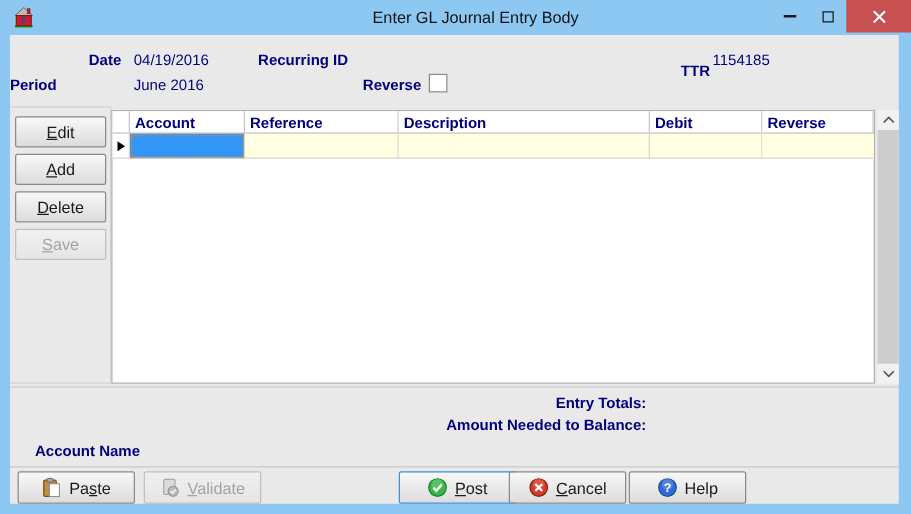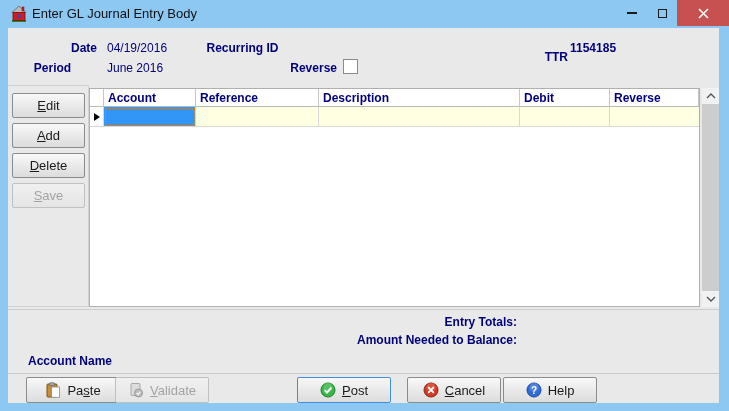--- a/index.html
+++ b/index.html
@@ -6,39 +6,39 @@
   *{box-sizing:border-box;}
   .window{
     position:relative;width:729px;height:411px;overflow:hidden;
     background:var(--titlebar,#8cc8f2);
     font-family:"Liberation Sans",sans-serif;
     -webkit-font-smoothing:antialiased;
   }
   
   .titlebar{position:absolute;top:0;left:0;right:0;height:28px;}
   .app-icon{position:absolute;left:9px;top:5px;width:20px;height:18px;}
-  .title{position:absolute;left:0;right:0;top:6px;font-size:13px;color:#111;padding-left:32px;}
+  .title{position:absolute;left:0;right:0;top:6px;text-align:center;font-size:13px;color:#111;padding-left:32px;}
   .win-controls{position:absolute;right:0;top:0;height:26px;display:flex;}
   .win-btn{width:30px;height:26px;display:flex;align-items:center;justify-content:center;cursor:default;}
   .win-btn.close{width:52px;background:var(--close-button,#c75050);}
   .glyph-min{display:block;width:10px;height:2px;background:#1a1a1a;}
   .glyph-max{display:block;width:9px;height:9px;border:1.5px solid #1a1a1a;background:transparent;}
   
   .content{position:absolute;left:8px;top:28px;width:711px;height:375px;background:var(--content-bg,#e9e9e9);}
   .lbl{position:absolute;font-size:12px;font-weight:bold;color:var(--navy-text,#00007d);white-space:nowrap;}
   .val{position:absolute;font-size:12px;color:var(--navy-text,#00007d);white-space:nowrap;}
   #fld-date-label{top:13px;left:0;width:89px;text-align:right;}
   #fld-date-value{top:13px;left:99px;}
-  #fld-period-label{top:33px;left:0;width:89px;text-align:center;}
+  #fld-period-label{top:33px;left:0;width:89px;text-align:left;}
   #fld-period-value{top:33px;left:99px;}
   #fld-recurring-label{top:13px;left:150px;width:169px;text-align:center;}
   #fld-reverse-label{top:33px;left:150px;width:179px;text-align:right;}
   #reverse-checkbox{position:absolute;top:31px;left:335px;width:15px;height:15px;background:#fff;border:1px solid #8a8a8a;}
   #fld-ttr-label{top:22px;left:487px;width:73px;text-align:right;}
-  #fld-ttr-value{top:13px;left:562px;font-weight:bold;}
+  #fld-ttr-value{top:13px;left:562px;}
   
   .left-panel{position:absolute;left:0;top:57px;width:81px;height:222px;
     border:1px solid #d2d2d2;border-left:none;}
   .btn{
     background:linear-gradient(#f8f8f8,#dcdcdc);
     border:1px solid #8b8b8b;border-radius:2px;
     font-family:"Liberation Sans",sans-serif;font-size:13px;color:#1a1a1a;
     display:flex;align-items:center;justify-content:center;cursor:default;
   }
   .btn.disabled{color:#a3a3a3;border-color:#c0c0c0;background:linear-gradient(#f0f0f0,#e5e5e5);}
@@ -64,22 +64,22 @@
   .sb-thumb{position:absolute;left:0;top:16px;width:17px;height:187px;background:#cdcdcd;}
   
   .totals{position:absolute;left:0;top:281px;width:711px;height:64px;border-top:1px solid #cdcdcd;}
   #entry-totals{position:absolute;top:5px;right:202px;font-size:12px;font-weight:bold;color:var(--navy-text,#00007d);}
   #amount-needed{position:absolute;top:23px;right:202px;font-size:12px;font-weight:bold;color:var(--navy-text,#00007d);}
   #account-name{position:absolute;left:20px;top:44px;font-size:12px;font-weight:bold;color:var(--navy-text,#00007d);}
   
   .toolbar{position:absolute;left:0;top:345px;width:711px;height:30px;border-top:1px solid #c9c9c9;}
   .tb-btn{position:absolute;top:3px;width:94px;height:26px;gap:6px;}
   .tb-btn.highlighted{border:1px solid var(--highlight-button-border,#3f8fdd);}
-  #tb-paste{left:18px;} #tb-validate{left:107px;} #tb-load{left:202px;}
-  #tb-post{left:289px;} #tb-cancel{left:399px;} #tb-help{left:495px;}
+  #tb-paste{left:6px;} #tb-validate{left:107px;} #tb-load{left:202px;}
+  #tb-post{left:311px;} #tb-cancel{left:399px;} #tb-help{left:495px;}
   .tb-icon{width:16px;height:16px;flex:0 0 auto;}
   u{text-decoration:underline;}
 </style>
 </head>
 <body>
 
 <div class="window">
 
   <div class="titlebar">
     <span class="app-icon">

